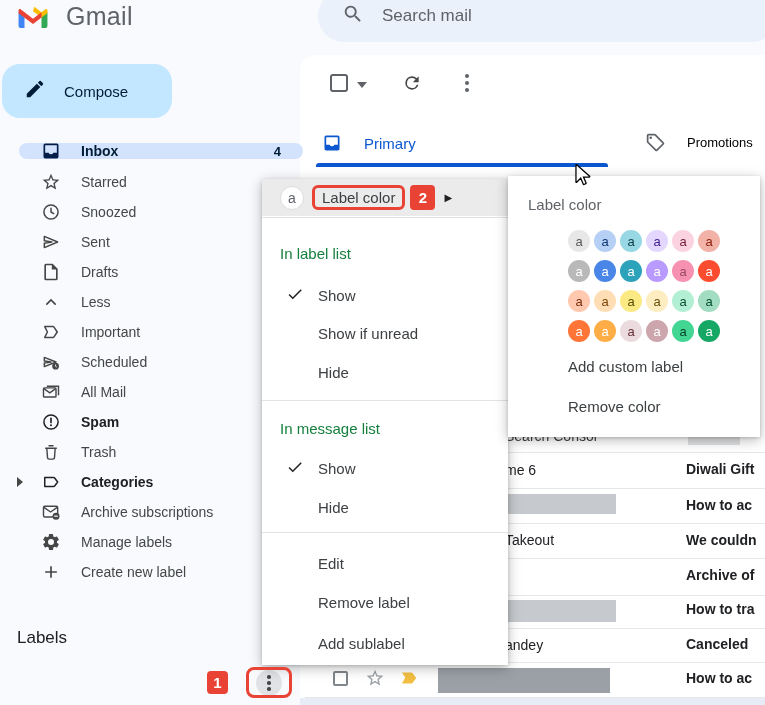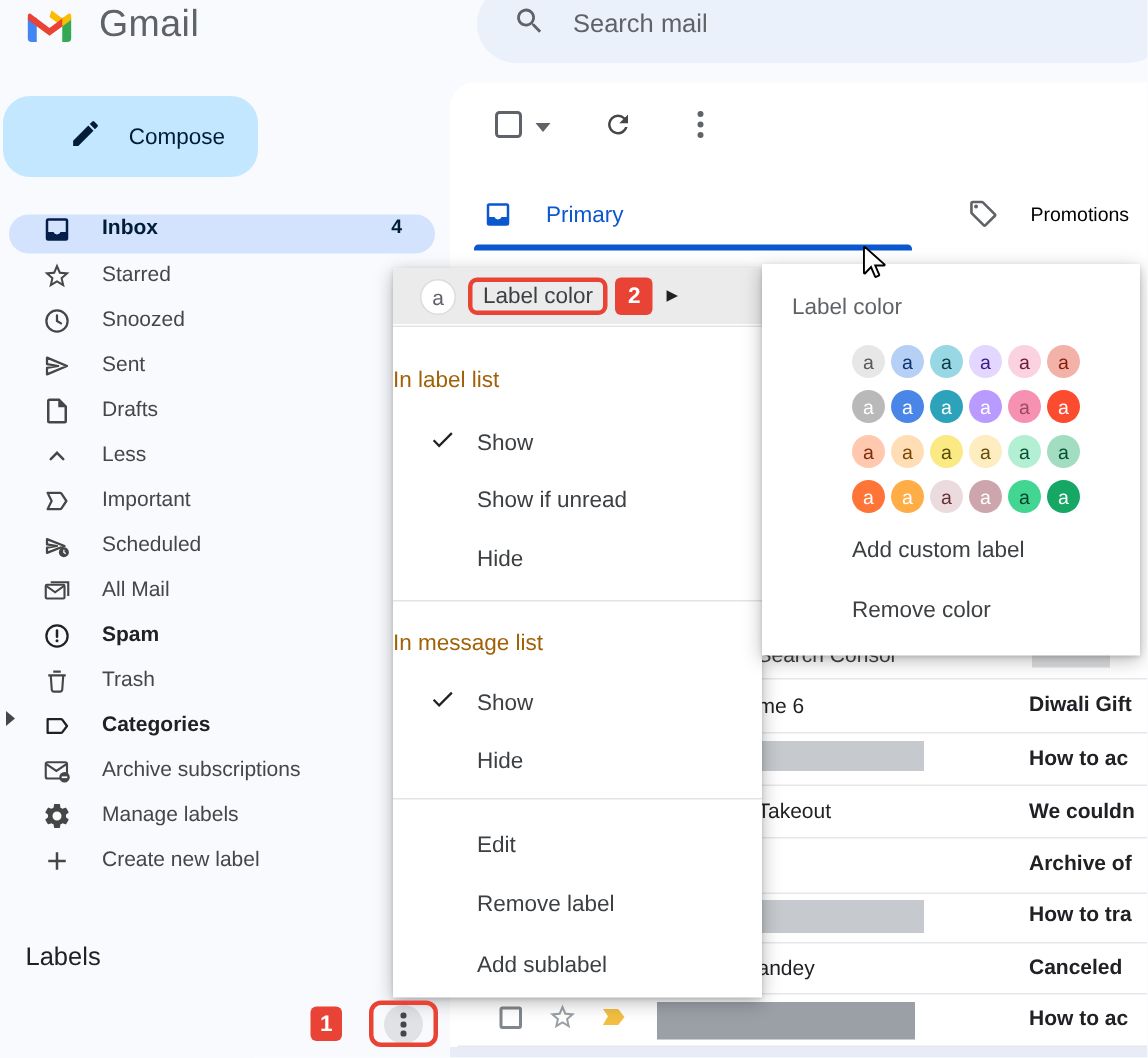--- a/index.html
+++ b/index.html
@@ -48,24 +48,24 @@
   .redact.dark { background:#9aa0a6; }
   .row-faded { opacity:.85; }
   .read-band { position:absolute; left:300px; right:0; top:698px; height:7px; background:#e7ecf6; z-index:1; }
   .r7-check { position:absolute; left:333px; top:671px; width:15px; height:15px;
     border:2px solid #80868b; border-radius:2px; z-index:1; }
   .r7-star { position:absolute; left:365px; top:668px; z-index:1; }
   .r7-marker { position:absolute; left:401px; top:671px; z-index:1; }
 
   
   .compose { position:absolute; left:2px; top:64px; width:170px; height:54px; background:#c2e7ff;
-    border-radius:18px; display:flex; align-items:center; cursor:pointer;justify-content:center; }
+    border-radius:18px; display:flex; align-items:center; cursor:pointer; }
   .compose .pen { margin-left:22px; }
   .compose span.lb { margin-left:18px; font-size:15px; font-weight:500; color:#001d35; }
-  .nav { position:absolute; left:6px; width:284px; height:26px; display:flex; 
+  .nav { position:absolute; left:19px; width:284px; height:16px; display:flex; align-items:center;
     border-radius:16px; font-size:14px; color:#444746; }
   .nav.sel { background:#d3e3fd; color:#001d35; }
   .nav .ic { width:20px; height:20px; margin-left:22px; flex:0 0 auto; display:flex; align-items:center; justify-content:center; }
   .nav .lb { margin-left:20px; white-space:nowrap; }
   .nav.bold .lb { font-weight:700; color:#202124; }
   .nav.sel .lb { font-weight:700; color:#001d35; }
   .nav .cnt { margin-left:auto; margin-right:22px; font-size:13px; font-weight:700; color:#001d35; }
   .nav .exp { position:absolute; left:-2px; width:0; height:0; border-top:5px solid transparent;
     border-bottom:5px solid transparent; border-left:6px solid #444746; }
   .labels-h { position:absolute; left:17px; top:628px; font-size:17px; color:#202124; }
@@ -89,21 +89,21 @@
   .menu-head { position:absolute; left:0; top:0; right:0; height:37px; background:#ebebeb;
     display:flex; align-items:center; padding-left:18px; }
   .a-circle { width:24px; height:24px; background:#fff; border:1px solid #dadce0; border-radius:50%;
     display:flex; align-items:center; justify-content:center; font-size:14px; color:#5f6368; }
   .lc-box { margin-left:8px; border:3px solid #e94335; border-radius:6px; padding:1px 7px;
     font-size:15px; color:#3c4043; }
   .menu-head .badge2 { position:static; width:25px; height:25px; margin-left:5px; }
   .menu-head .arr { margin-left:9px; font-size:10px; color:#202124; }
   .mdiv { position:absolute; left:0; right:0; height:1px; background:#e3e3e3; }
   .mi { position:absolute; left:0; right:0; height:28px; display:flex; align-items:center; font-size:15px; color:#3c4043; }
-  .mi.hdr { color:#a16207; }
+  .mi.hdr { color:#15803d; padding-left:18px; }
   .mi .chk { position:absolute; left:24px; }
   .mi .lb { margin-left:56px; }
 
   
   .submenu { position:absolute; left:508px; top:176px; width:252px; height:261px; background:#fff;
     box-shadow:0 3px 12px rgba(0,0,0,.28), 0 1px 3px rgba(0,0,0,.15); z-index:5; }
   .sub-title { position:absolute; left:20px; top:20px; font-size:15px; color:#5f6368; }
   .sw-grid { position:absolute; left:60px; top:54px; width:156px; display:flex; flex-wrap:wrap;
     column-gap:4px; row-gap:8px; }
   .sw { width:22px; height:22px; border-radius:50%; display:flex; align-items:center; justify-content:center;

